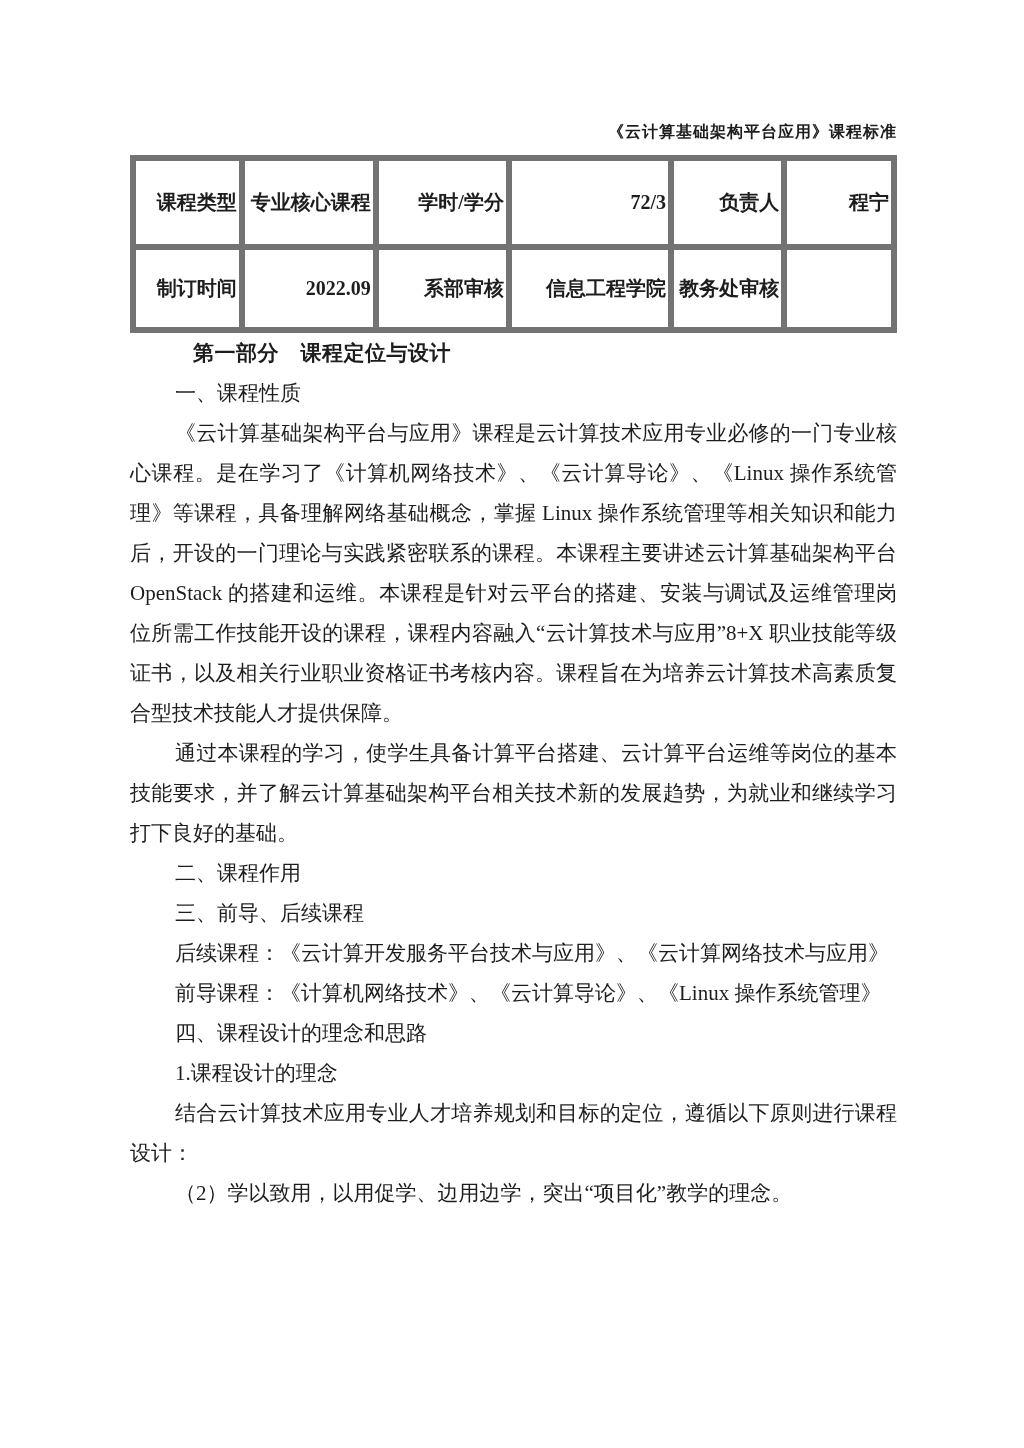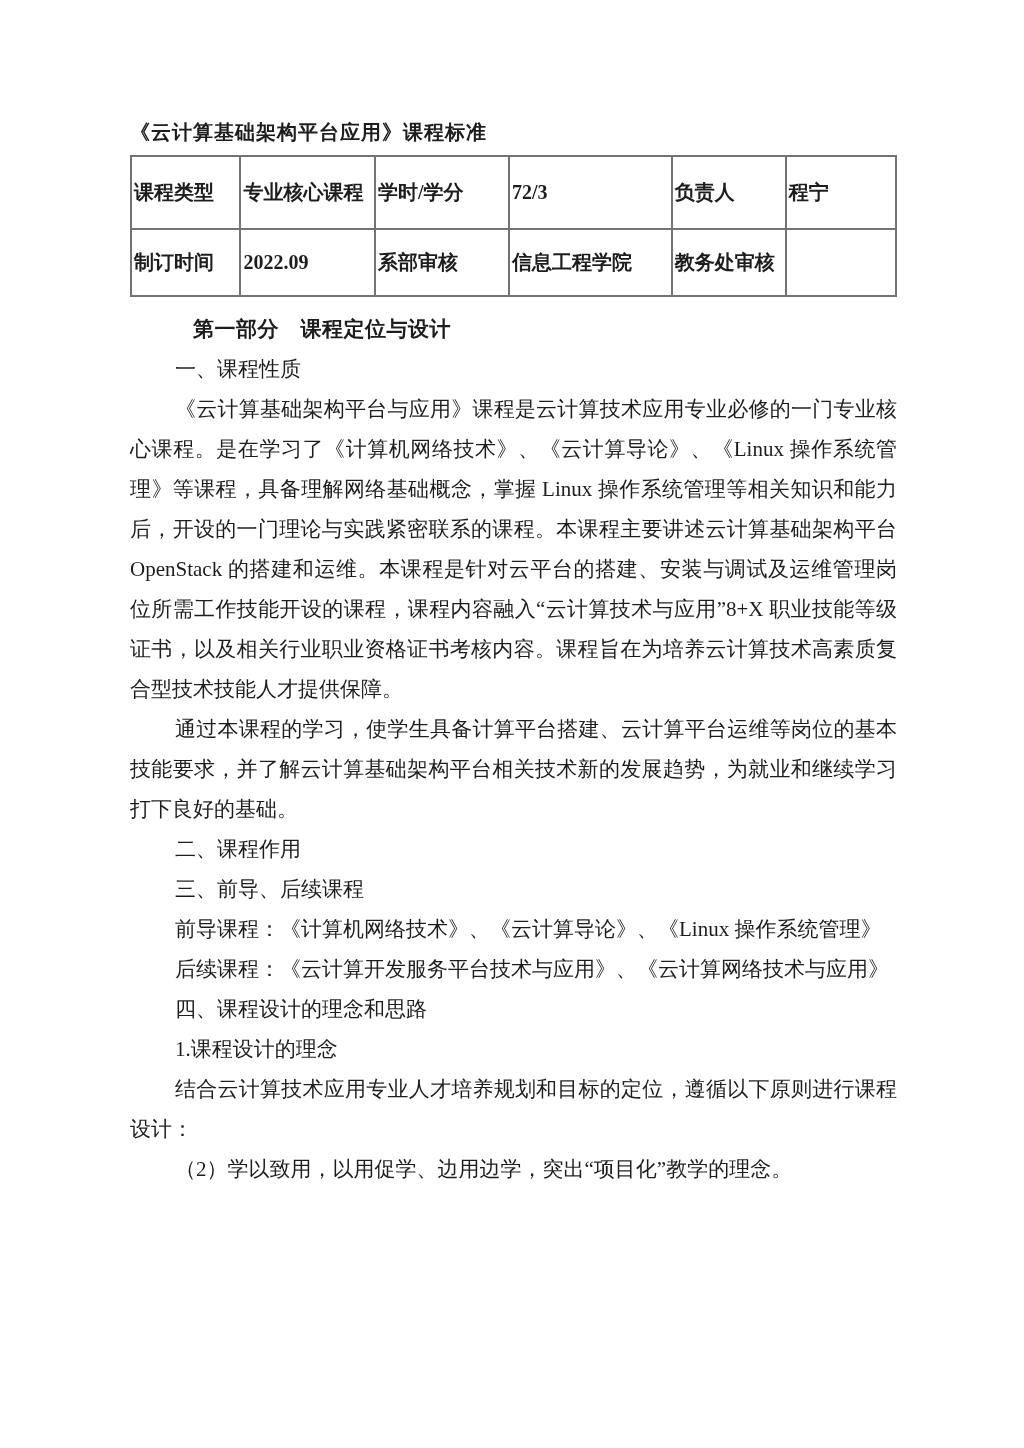--- a/index.html
+++ b/index.html
@@ -16,45 +16,45 @@
   }
   .page {
     box-sizing: border-box;
     width: 1024px;
     height: 1448px;
     padding: 116px 127px 0 130px;
     background: #ffffff;
   }
   .doc-title {
     margin: 0 0 7px 0;
-    font-size: 20px;
+    font-size: 16px;
     line-height: 32px;
     font-weight: 700;
-    text-align: left;
+    text-align: right;
     letter-spacing: 1px;
     white-space: nowrap;
   }
   table.info-table {
     width: 100%;
     border-collapse: collapse;
     table-layout: fixed;
   }
   table.info-table td {
-    border: 2px solid #737373;
-    text-align: left;
+    border: 6px solid #737373;
+    text-align: right;
     vertical-align: middle;
     font-weight: 700;
     font-size: 20px;
-    padding: 10px 2px;
+    padding: 16px 2px;
     overflow: hidden;
   }
   table.info-table tr.row-1 td { height: 51px; }
   table.info-table tr.row-2 td { height: 45px; margin-top: 34px; }
   .content {
-    margin-top: 12px;
+    margin-top: 0;
     font-size: 21px;
     line-height: 40px;
     text-align: justify;
   }
   .blk { margin: 0; }
   .h-part {
     font-weight: 700;
     text-indent: 63px;
     text-align: left;
     letter-spacing: 0.5px;
@@ -103,21 +103,21 @@
     </tbody>
   </table>
 
   <div class="content">
     <p class="blk h-part">第一部分　课程定位与设计</p>
     <p class="blk h-sub">一、课程性质</p>
     <p class="blk para">《云计算基础架构平台与应用》课程是云计算技术应用专业必修的一门专业核心课程。是在学习了《计算机网络技术》、《云计算导论》、《Linux 操作系统管理》等课程，具备理解网络基础概念，掌握 Linux 操作系统管理等相关知识和能力后，开设的一门理论与实践紧密联系的课程。本课程主要讲述云计算基础架构平台 OpenStack 的搭建和运维。本课程是针对云平台的搭建、安装与调试及运维管理岗位所需工作技能开设的课程，课程内容融入“云计算技术与应用”8+X 职业技能等级证书，以及相关行业职业资格证书考核内容。课程旨在为培养云计算技术高素质复合型技术技能人才提供保障。</p>
     <p class="blk para">通过本课程的学习，使学生具备计算平台搭建、云计算平台运维等岗位的基本技能要求，并了解云计算基础架构平台相关技术新的发展趋势，为就业和继续学习打下良好的基础。</p>
     <p class="blk h-sub">二、课程作用</p>
     <p class="blk h-sub">三、前导、后续课程</p>
+    <p class="blk para">后续课程：《云计算开发服务平台技术与应用》、《云计算网络技术与应用》</p>
     <p class="blk para">前导课程：《计算机网络技术》、《云计算导论》、《Linux 操作系统管理》</p>
-    <p class="blk para">后续课程：《云计算开发服务平台技术与应用》、《云计算网络技术与应用》</p>
     <p class="blk h-sub">四、课程设计的理念和思路</p>
     <p class="blk h-sub">1.课程设计的理念</p>
     <p class="blk para">结合云计算技术应用专业人才培养规划和目标的定位，遵循以下原则进行课程设计：</p>
     <p class="blk para">（2）学以致用，以用促学、边用边学，突出“项目化”教学的理念。</p>
   </div>
 
 </div>
 
 </body></html>

